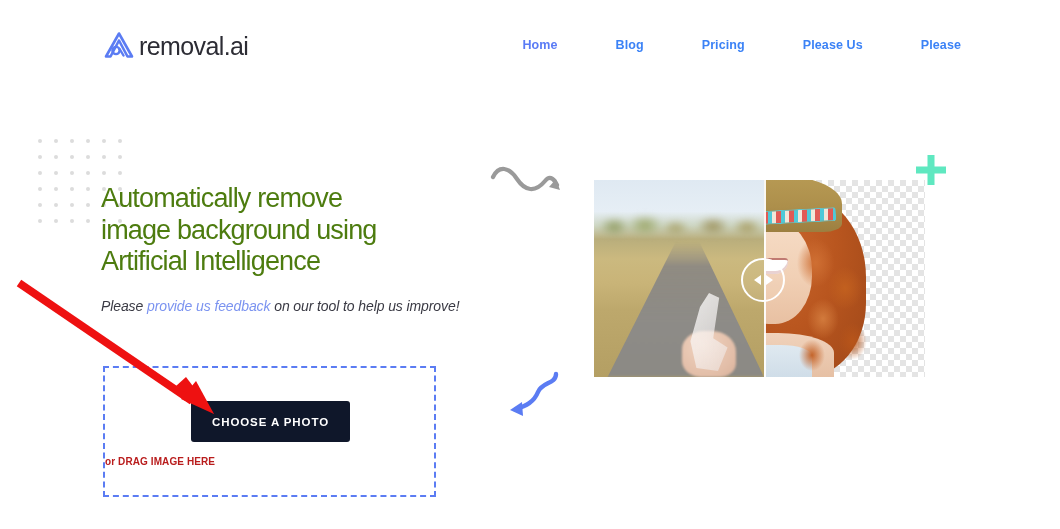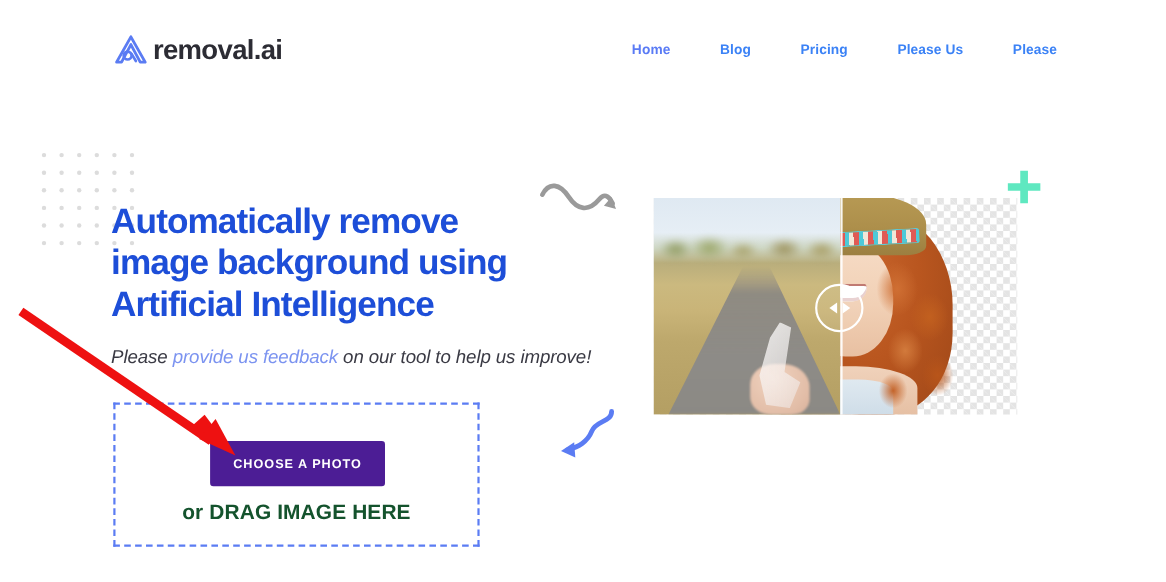--- a/index.html
+++ b/index.html
@@ -32,32 +32,32 @@
     left: 101px;
     top: 28px;
     display: flex;
     align-items: center;
     gap: 2px;
     cursor: pointer;
   }
   .logo-mark { width: 36px; height: 36px; display: block; }
   .logo-text {
     font-size: 25px;
-    font-weight: bold;
+    font-weight: normal;
     letter-spacing: -0.6px;
     color: #2c2c34;
     line-height: 1;
   }
 
   .nav {
     position: absolute;
     right: 78px;
     top: 38px;
     display: flex;
-    gap: 3px;
+    gap: 16px;
   }
   .nav-item {
     font-size: 12.5px;
     font-weight: bold;
     color: #3b82f6;
     padding: 0 21px;
     cursor: pointer;
     white-space: nowrap;
     letter-spacing: 0.1px;
   }
@@ -82,29 +82,29 @@
   }
 
   
   .hero-copy {
     position: absolute;
     left: 101px;
     top: 183px;
     width: 460px;
   }
   .headline {
-    font-size: 32px;
-    font-weight: bold;
+    font-size: 27px;
+    font-weight: normal;
     line-height: 1.17;
     letter-spacing: -0.85px;
-    color: #1d4ed8;
+    color: #4d7c0f;
   }
   .subhead {
     margin-top: 20px;
-    font-size: 17px;
+    font-size: 14px;
     font-style: italic;
     color: #3a3a44;
     letter-spacing: -0.1px;
   }
   .subhead .feedback-link {
     color: #7b93f0;
     cursor: pointer;
     font-style: italic;
   }
 
@@ -118,38 +118,37 @@
     border: 2px dashed #5b7cf3;
     background: #ffffff;
     cursor: pointer;
   }
   .choose-btn {
     position: absolute;
     left: 86px;
     top: 33px;
     width: 159px;
     height: 41px;
-    background: #4c1d95;
+    background: #0f172a;
     border: none;
     border-radius: 3px;
     color: #ffffff;
     font-size: 11.5px;
     font-weight: bold;
     letter-spacing: 0.9px;
     font-family: "Liberation Sans", sans-serif;
     cursor: pointer;
   }
   .drag-text {
     position: absolute;
     left: 0; right: 0;
     top: 88px;
-    text-align: center;
-    font-size: 19px;
+    font-size: 10px;
     font-weight: bold;
-    color: #14532d;
+    color: #b91c1c;
     letter-spacing: 0.1px;
   }
 
   
   .hero-image {
     position: absolute;
     left: 594px;
     top: 180px;
     width: 331px;
     height: 197px;

